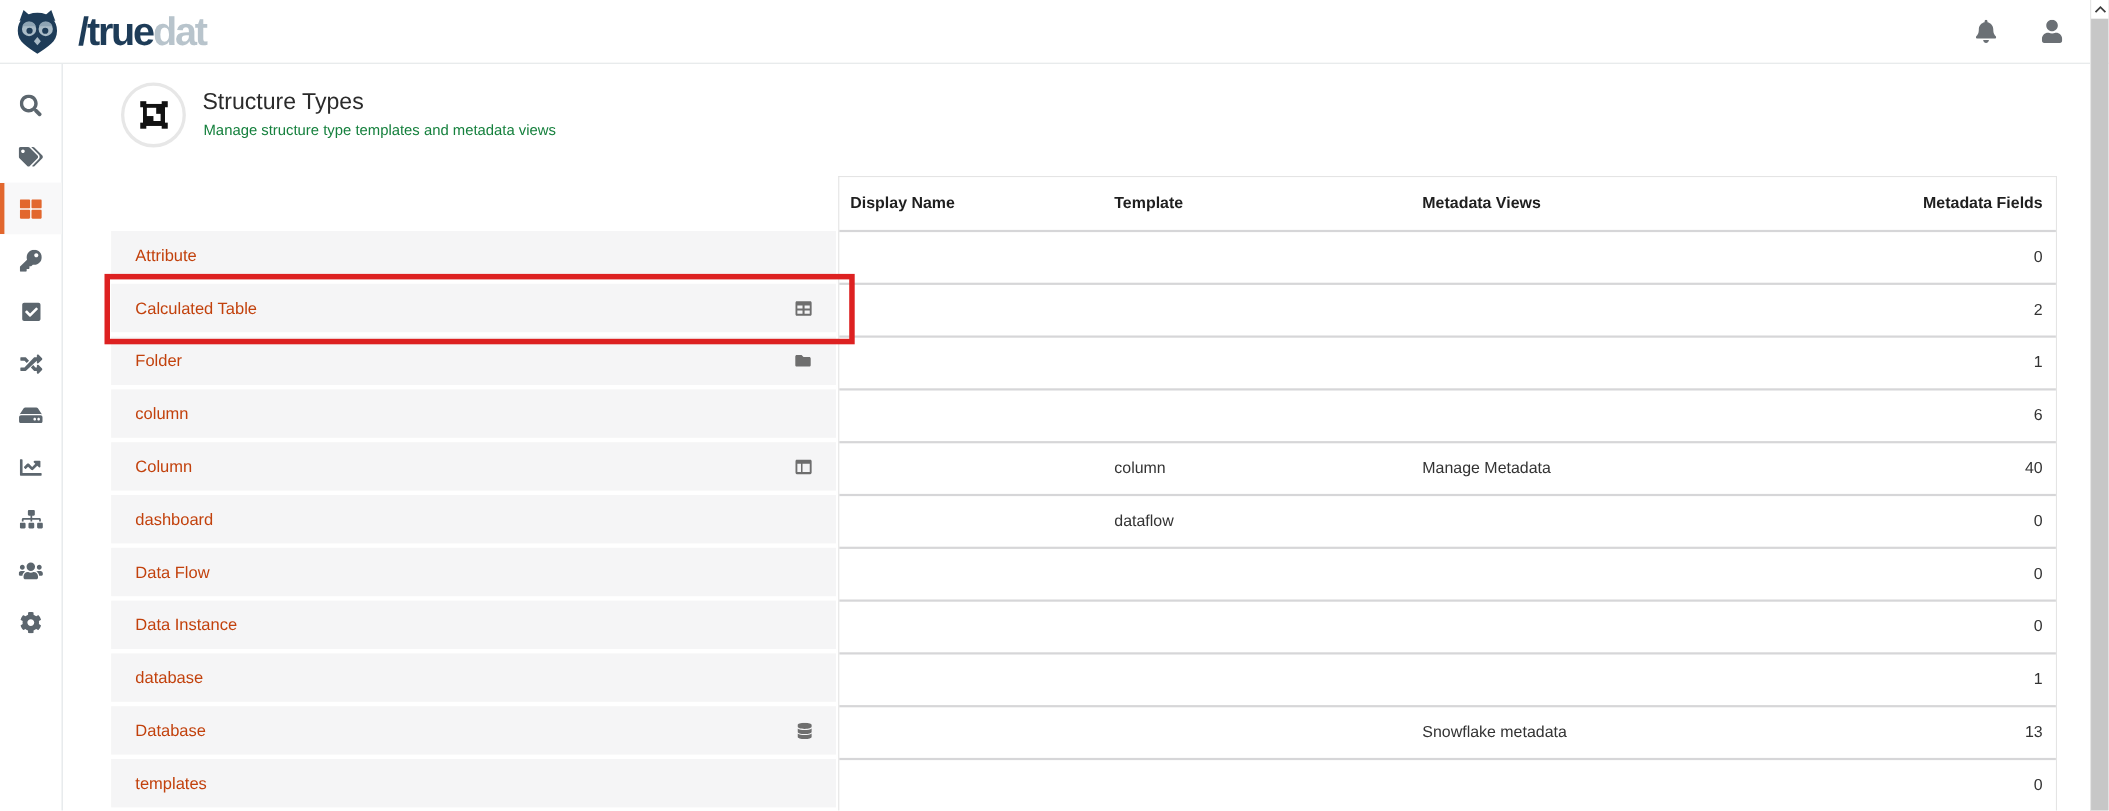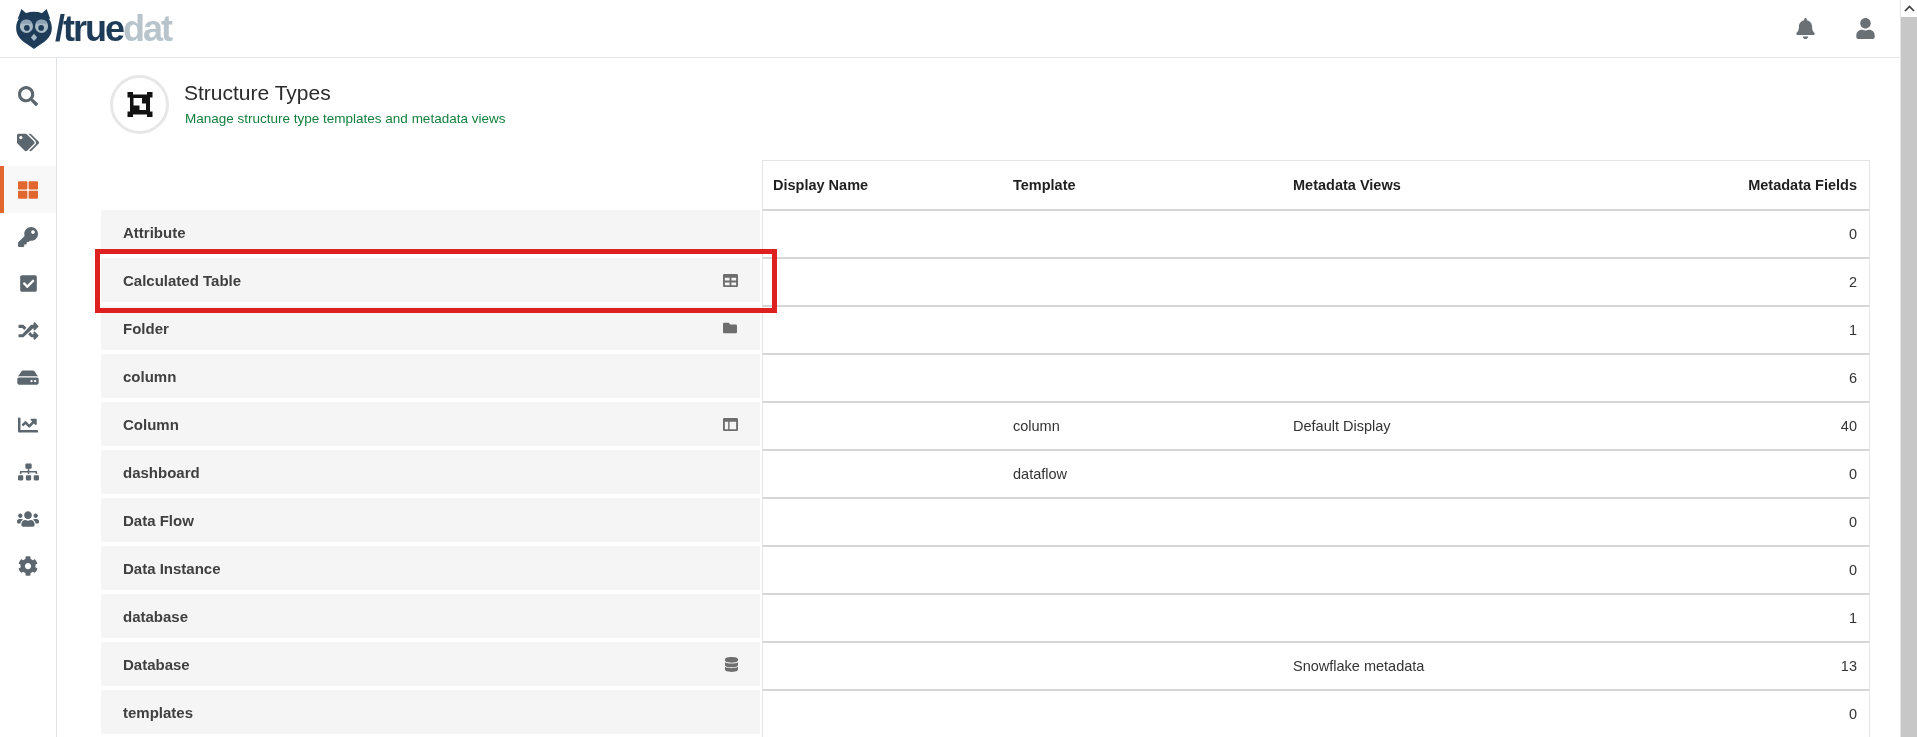--- a/index.html
+++ b/index.html
@@ -4,42 +4,42 @@
 <style>
   * { box-sizing: border-box; margin: 0; padding: 0; }
   html,body { width:1917px; height:737px; overflow:hidden; }
   body {
     font-family: "Liberation Sans", sans-serif;
     background:#fff; position:relative; color:#333;
   }
   
   .topbar{ position:absolute; left:0; top:0; width:1917px; height:58px;
     background:#fff; border-bottom:1px solid #e3e6e8; display:flex; align-items:center; z-index:6; }
-  .logo{ display:flex; align-items:center; margin-left:13px; gap:0; cursor:pointer; }
+  .logo{ display:flex; align-items:center; margin-left:13px; gap:16px; cursor:pointer; }
   .wordmark{ font-size:36px; font-weight:bold; letter-spacing:-2px; color:#1e3c58; line-height:1; }
   .wordmark .light{ color:#b8c4cc; }
   .topbar-right{ margin-left:auto; margin-right:42px; display:flex; gap:41px; align-items:center; }
   .top-icon{ color:#6b7075; cursor:pointer; display:flex; }
   
   .sidebar{ position:absolute; left:0; top:58px; width:57px; height:679px;
     background:#fff; border-right:1px solid #dfe3e6; padding-top:14px; z-index:5; }
   .side-item{ height:47px; display:flex; align-items:center; justify-content:center;
     color:#5c666e; cursor:pointer; position:relative; }
   .side-item.active{ background:#f8f8f9; color:#e2672e; box-shadow:inset 4px 0 0 #e2672e; }
   
   .title-circle{ position:absolute; left:110px; top:75px; width:59px; height:59px;
     border:3px solid #e7e7e7; border-radius:50%; background:#fff;
     display:flex; align-items:center; justify-content:center; }
   .page-title{ position:absolute; left:184px; top:81px; font-size:21px; color:#2b2b2b; font-weight:400; }
   .page-subtitle{ position:absolute; left:185px; top:111px; font-size:13.5px; color:#15803d; }
   
   .name-col{ position:absolute; left:101px; top:210px; width:659px; z-index:2; }
   .name-cell{ height:44px; margin-bottom:4px; background:#f5f5f6;
     display:flex; align-items:center; padding:0 22px; }
-  .name-link{ color:#404040; font-weight:bold; font-size:15px; text-decoration:none; cursor:pointer;text-align:right; }
+  .name-link{ color:#c2410c; font-weight:normal; font-size:15px; text-decoration:none; cursor:pointer;text-align:right; }
   .row-icon{ margin-left:auto; color:#6e6e6e; display:flex; }
   
   .data-table{ position:absolute; left:762px; top:160px; width:1108px;
     border:1px solid #e4e4e4; border-bottom:none; background:#fff; z-index:1; }
   .t-header,.t-row{ display:grid; grid-template-columns:240px 280px 280px 306px; align-items:center; }
   .t-header{ height:48px; font-weight:bold; font-size:14.5px; color:#1f1f1f; }
   .t-row{ height:48px; border-top:2px solid #d6d6d8; font-size:14.5px; color:#333; }
   .t-header span,.t-row span{ padding-left:10px; }
   .t-header span:last-child,.t-row span:last-child{ text-align:right; padding-right:12px; }
   
@@ -266,21 +266,21 @@
   </div>
   <div class="t-row">
     <span></span>
     <span></span>
     <span></span>
     <span>6</span>
   </div>
   <div class="t-row">
     <span></span>
     <span>column</span>
-    <span>Default Display</span>
+    <span>Manage Metadata</span>
     <span>40</span>
   </div>
   <div class="t-row">
     <span></span>
     <span>dataflow</span>
     <span></span>
     <span>0</span>
   </div>
   <div class="t-row">
     <span></span>

